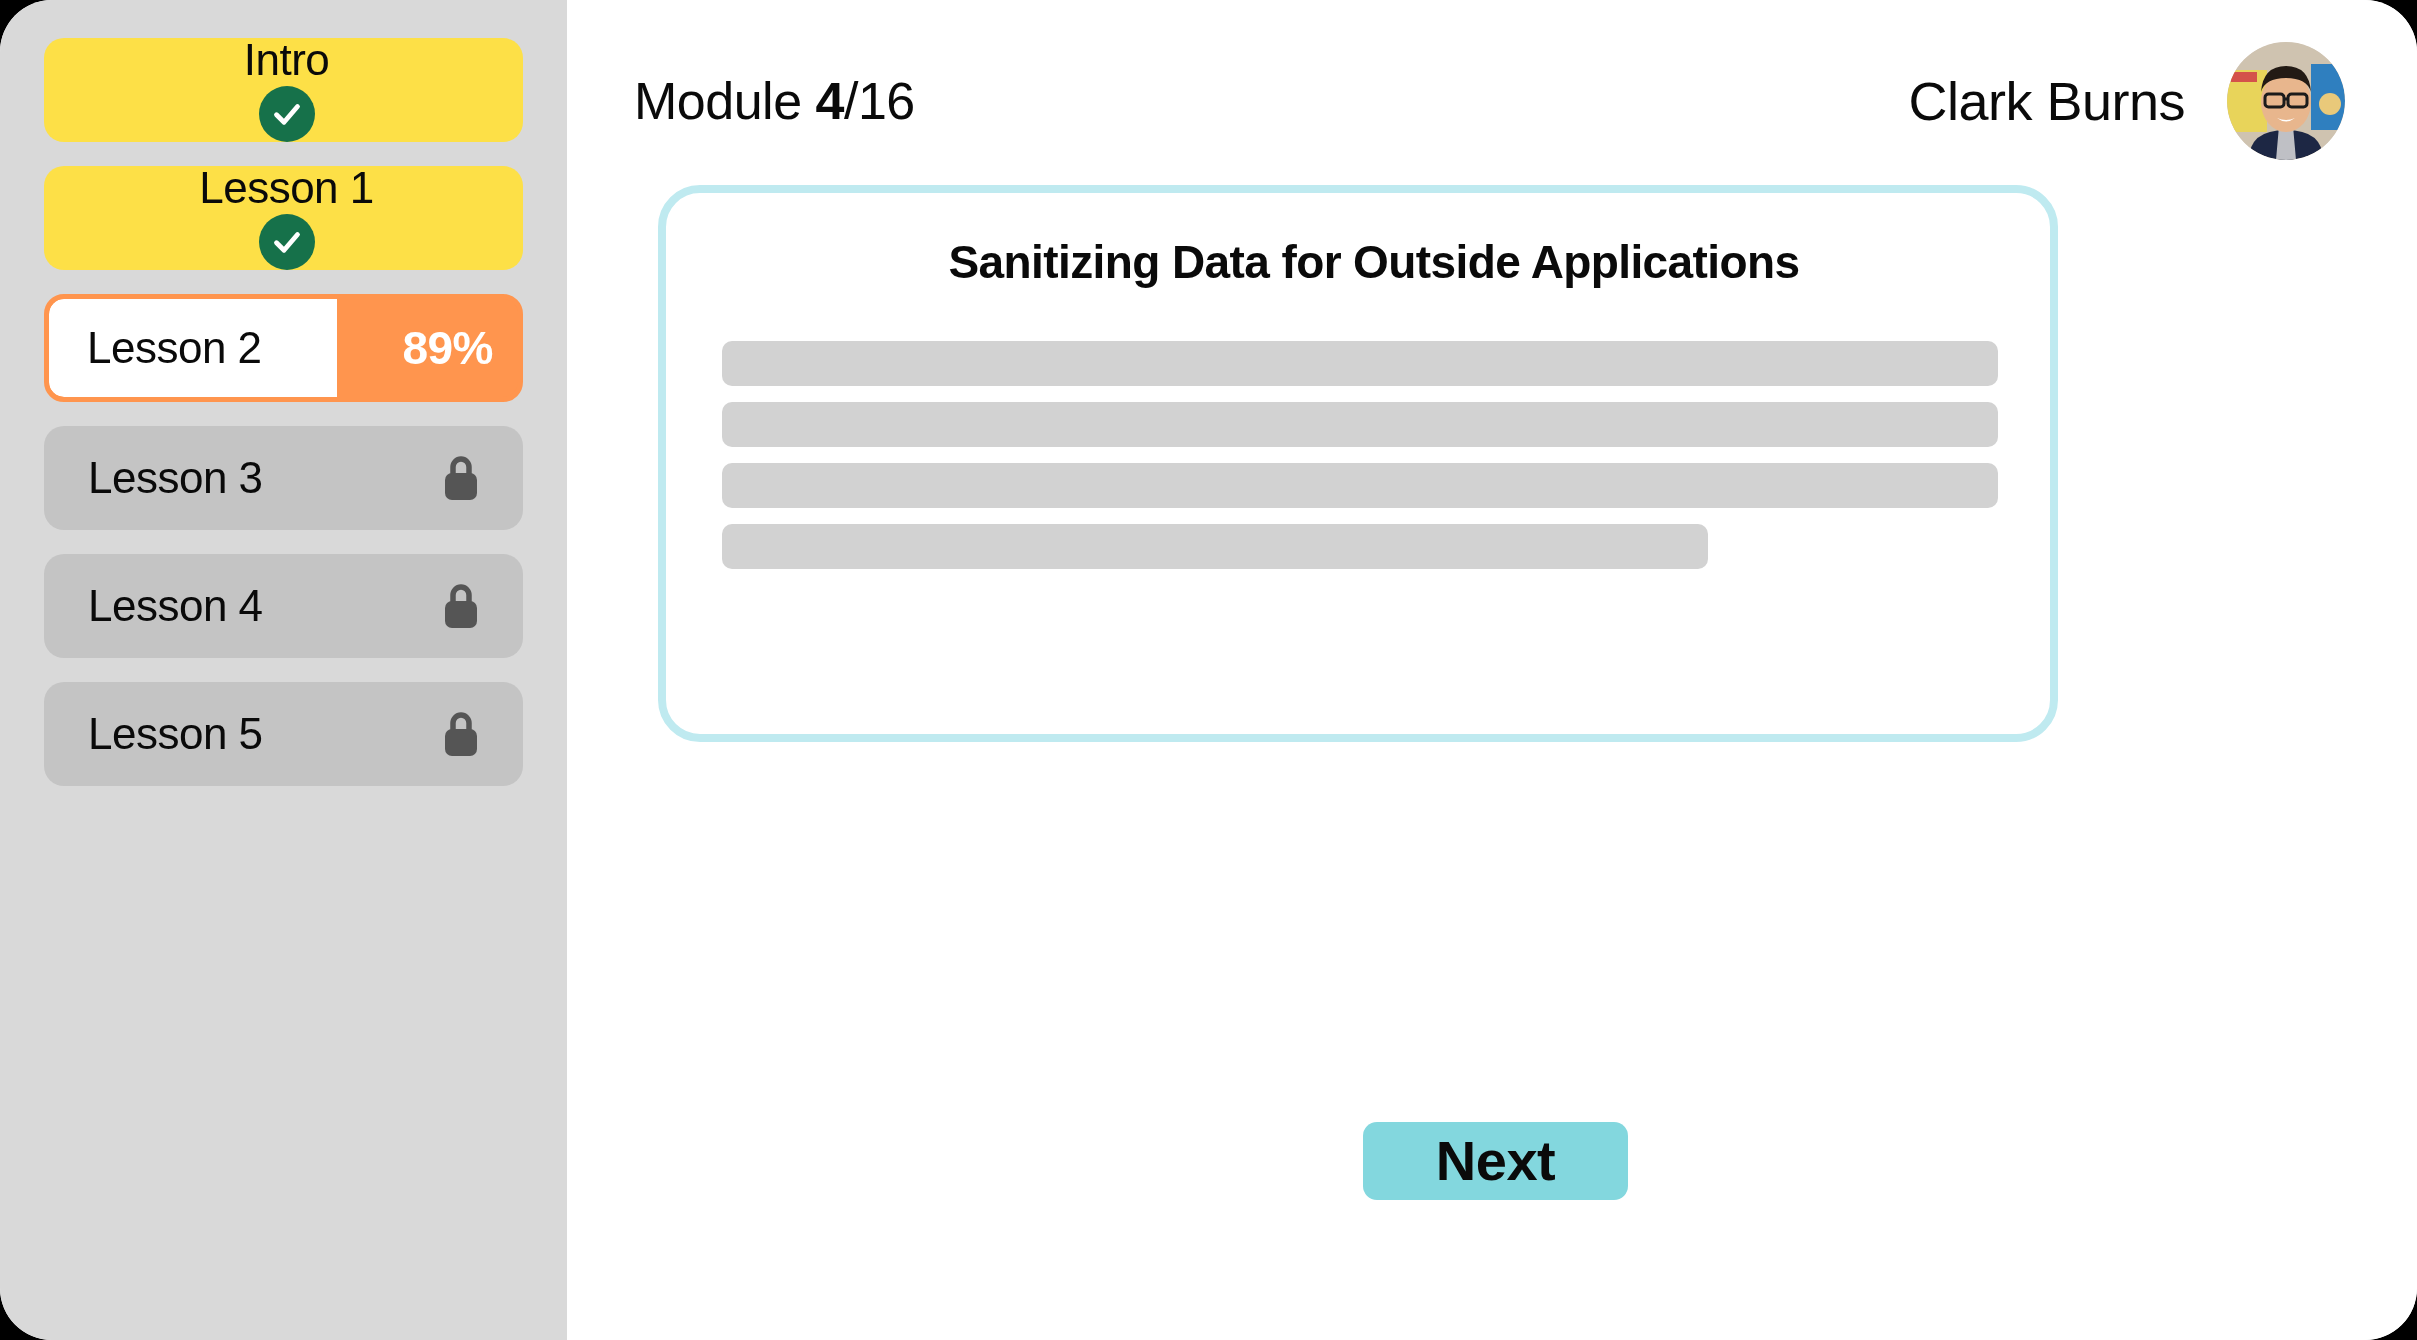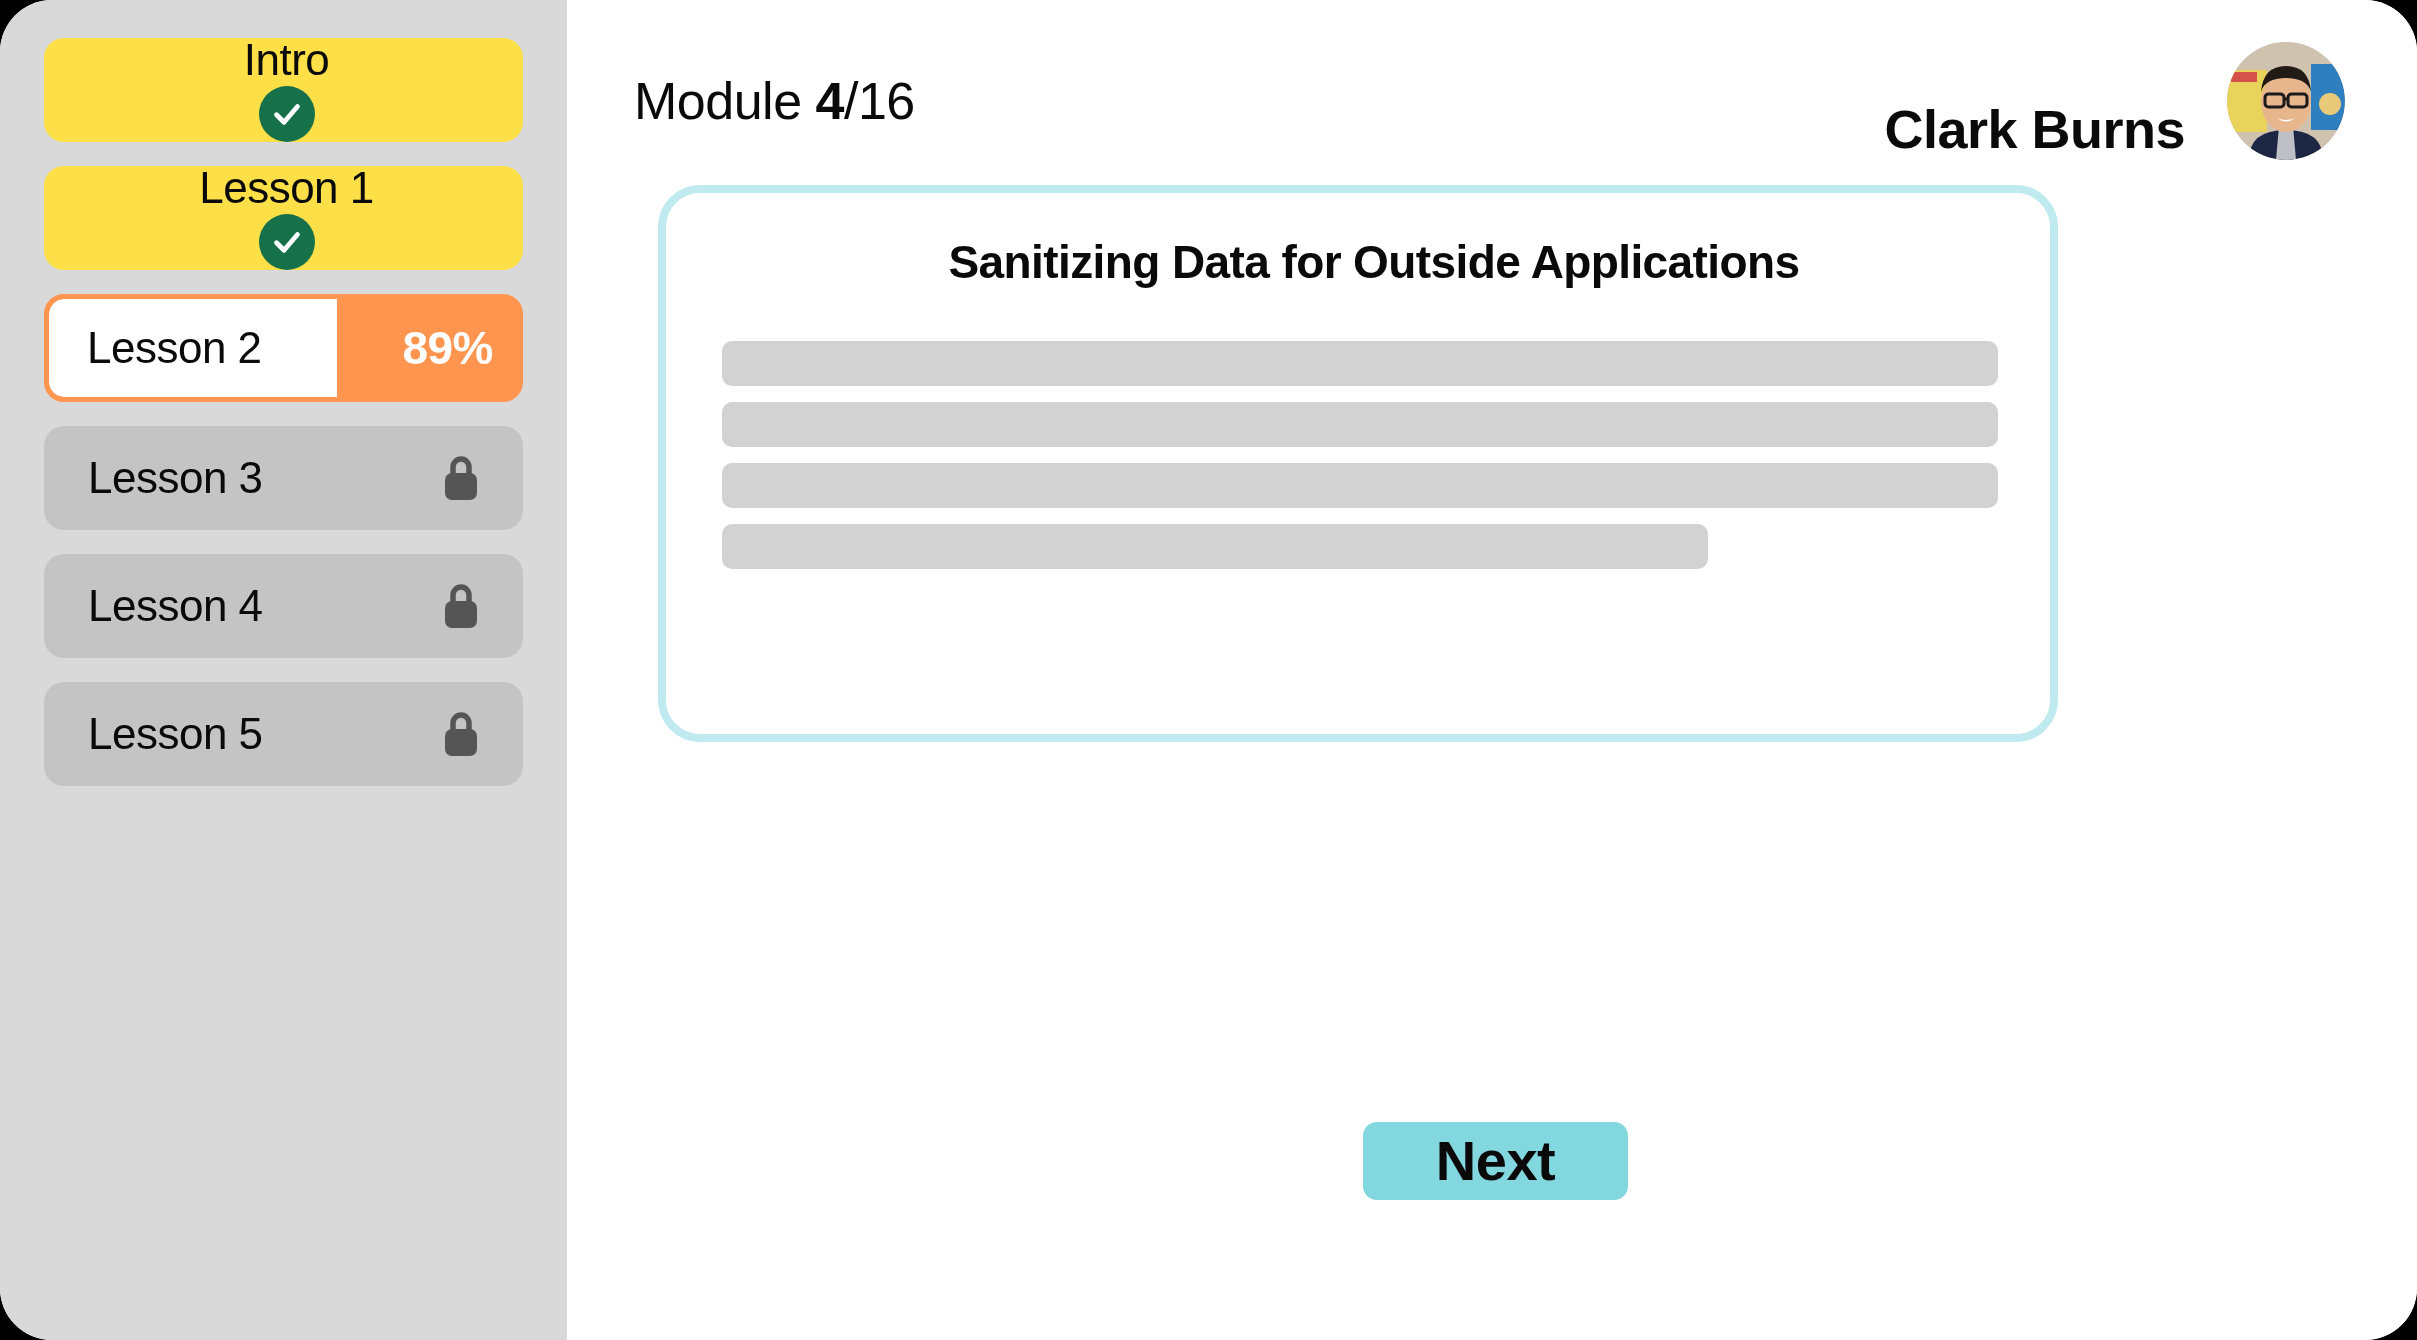--- a/index.html
+++ b/index.html
@@ -129,23 +129,22 @@
   #module-indicator {
     font-size: 52px;
     color: #0a0a0a;
     letter-spacing: -0.5px;
     white-space: nowrap;
   }
   #module-indicator .cur { font-weight: 700; }
 
   #user-block {
     display: flex;
-    align-items: flex-end;
+    align-items: center;
     gap: 42px;
-    font-weight: bold;
   }
   #user-name {
     font-size: 54px;
     color: #0a0a0a;
     letter-spacing: -0.5px;
     white-space: nowrap;
   }
   #avatar {
     width: 118px; height: 118px;
     border-radius: 50%;

